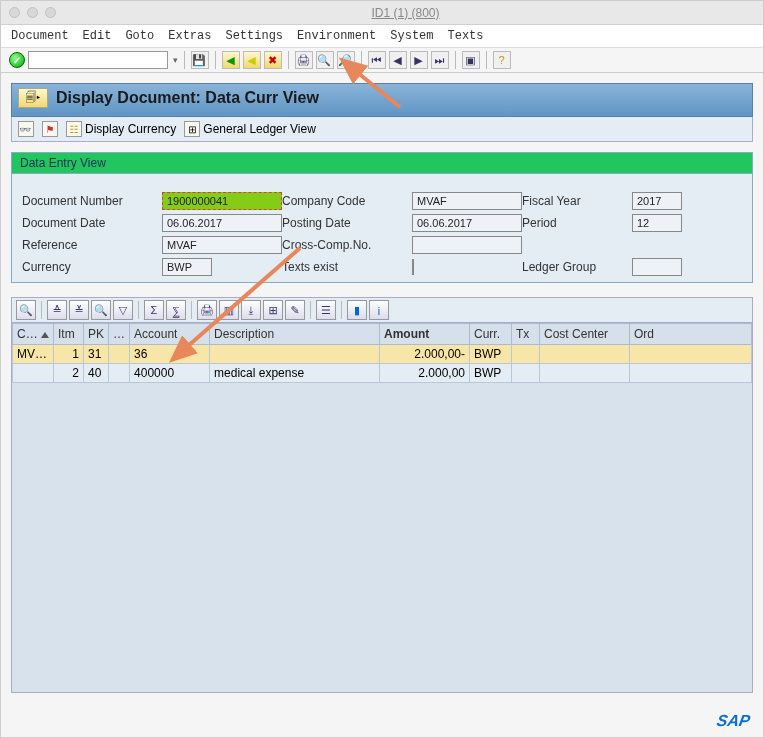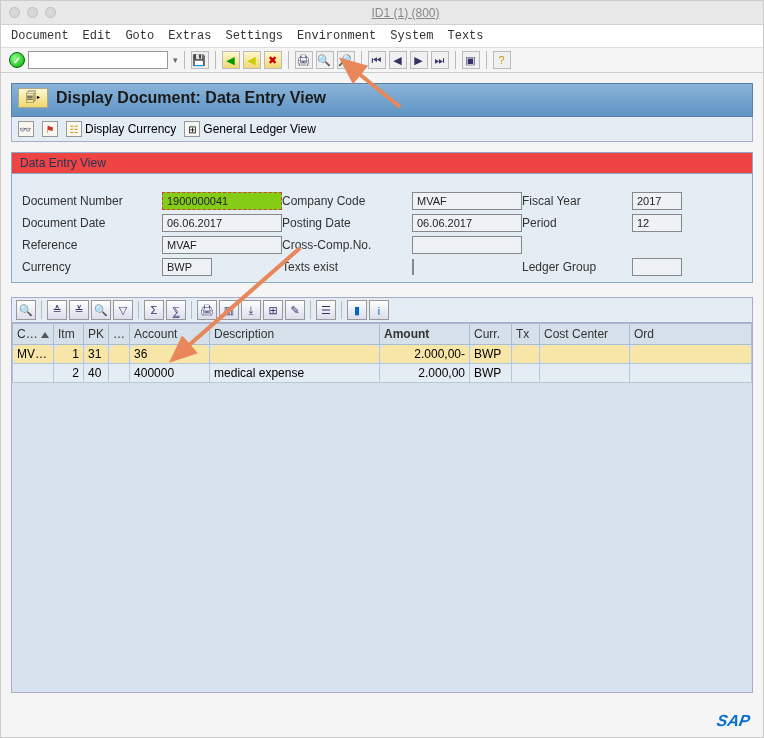--- a/index.html
+++ b/index.html
@@ -95,21 +95,21 @@
     display:flex; gap:8px; align-items:center;
   }
   .app-tb-item { display:inline-flex; align-items:center; gap:3px; cursor:pointer;}
   .app-tb-item .ico { width:16px; height:16px; border:1px solid #999; background:#f8f8f0; display:inline-flex; align-items:center; justify-content:center; font-size:10px;}
   .panel {
     margin-top:10px;
     border:1px solid #8aa8c8;
     background:#e4ecf4;
   }
   .panel-title {
-    background:#ef4444;
+    background:#22c55e;
     border-bottom:1px solid #8aa8c8;
     padding:3px 8px;
     color:#235;
   }
   .form-grid {
     padding:6px 10px;
     display:grid;
     grid-template-columns: 140px 120px 130px 110px 110px 50px;
     row-gap:4px;
     align-items:center;
@@ -151,21 +151,21 @@
   table.alv th {
     background:#d6e0ea; border:1px solid #a9bcd0;
     padding:3px 4px; text-align:left; font-weight:normal; color:#333;
     white-space:nowrap;
   }
   table.alv td {
     border:1px solid #b8c8d8; padding:2px 4px;
     background:#e4ecf4;
     white-space:nowrap;
   }
-  table.alv tr.hl td { background:#f8e6a8;border-radius:7px; }
+  table.alv tr.hl td { background:#f8e6a8; }
   .r { text-align:right; }
   .arrow {
     position:absolute;
     pointer-events:none;
   }
   .arrow svg { overflow:visible; }
   .sap-logo {
     position:absolute; right:14px; bottom:8px;
     font-family: Arial; font-weight:bold; font-style:italic;
     color:#0a6ed1; font-size:16px;
@@ -220,21 +220,21 @@
     <span class="sep"></span>
     <span class="tb-btn">▣</span>
     <span class="sep"></span>
     <span class="tb-btn" style="color:#c90;">?</span>
   </div>
 
   <div class="content-area">
 
     <div class="page-header">
       <div class="hdr-btn">🗐▸</div>
-      <div class="page-title">Display Document: Data Entry View</div>
+      <div class="page-title">Display Document: Data Curr View</div>
     </div>
 
     <div class="app-toolbar">
       <span class="app-tb-item">
           <span class="ico">👓</span>
         </span>
       <span class="app-tb-item">
           <span class="ico" style="color:#c33;">⚑</span>
         </span>
       <span class="app-tb-item">

